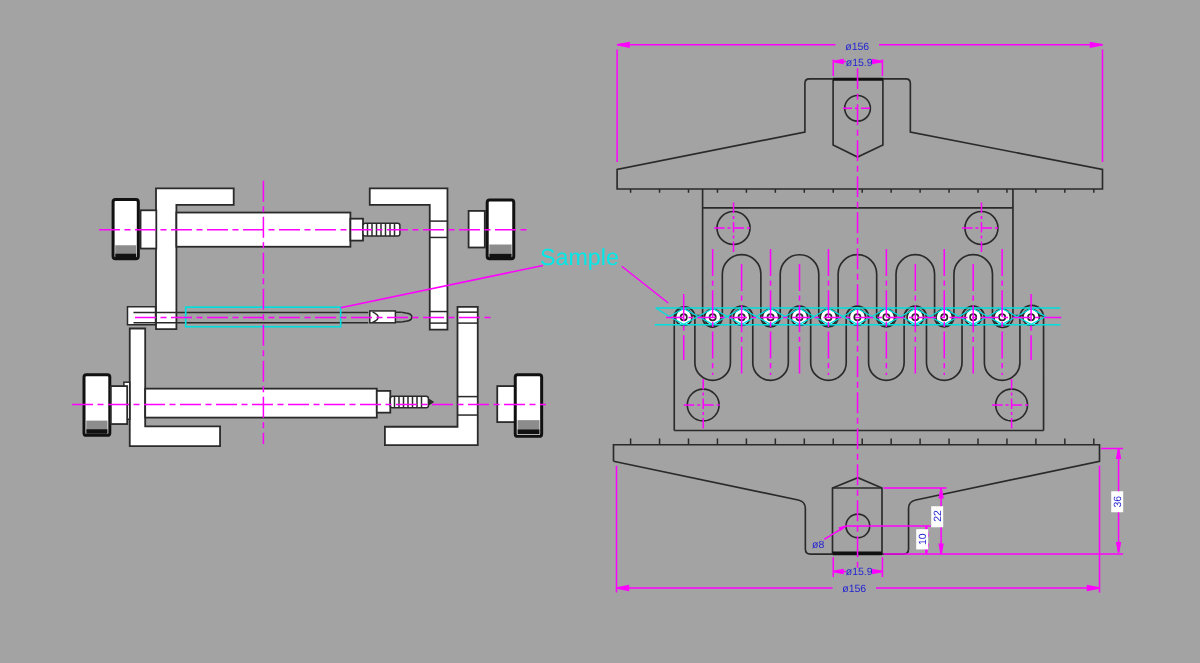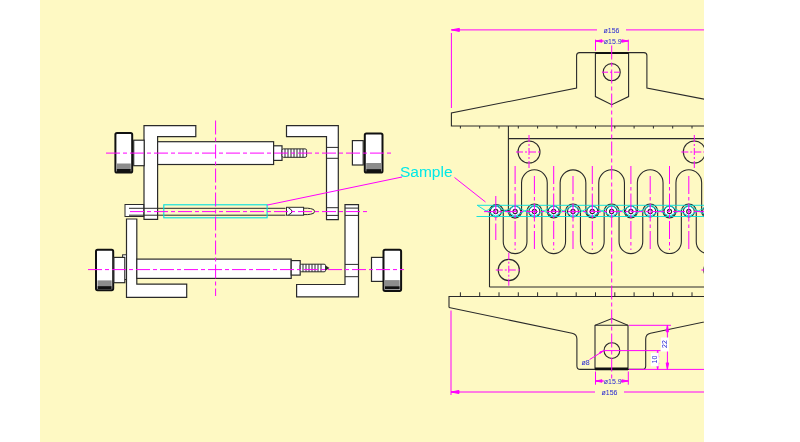--- a/index.html
+++ b/index.html
@@ -1,16 +1,16 @@
 <!DOCTYPE html>
 <html><head>
 <meta charset="utf-8">
 <style>
   html,body{margin:0;padding:0;background:#ffffff;}
-  #wrap{width:664px;height:442px;position:relative;overflow:hidden;background:#fef9c3;margin-left:40px;}
+  #wrap{width:800px;height:442px;position:relative;overflow:hidden;background:#a3a3a3;}
   svg{display:block;}
   text{font-family:"Liberation Sans", sans-serif;}
 </style>
 </head>
 <body>
 <div id="wrap">
 <svg width="800" height="442" viewBox="0 0 800 442">
 <defs>
 </defs>
 

